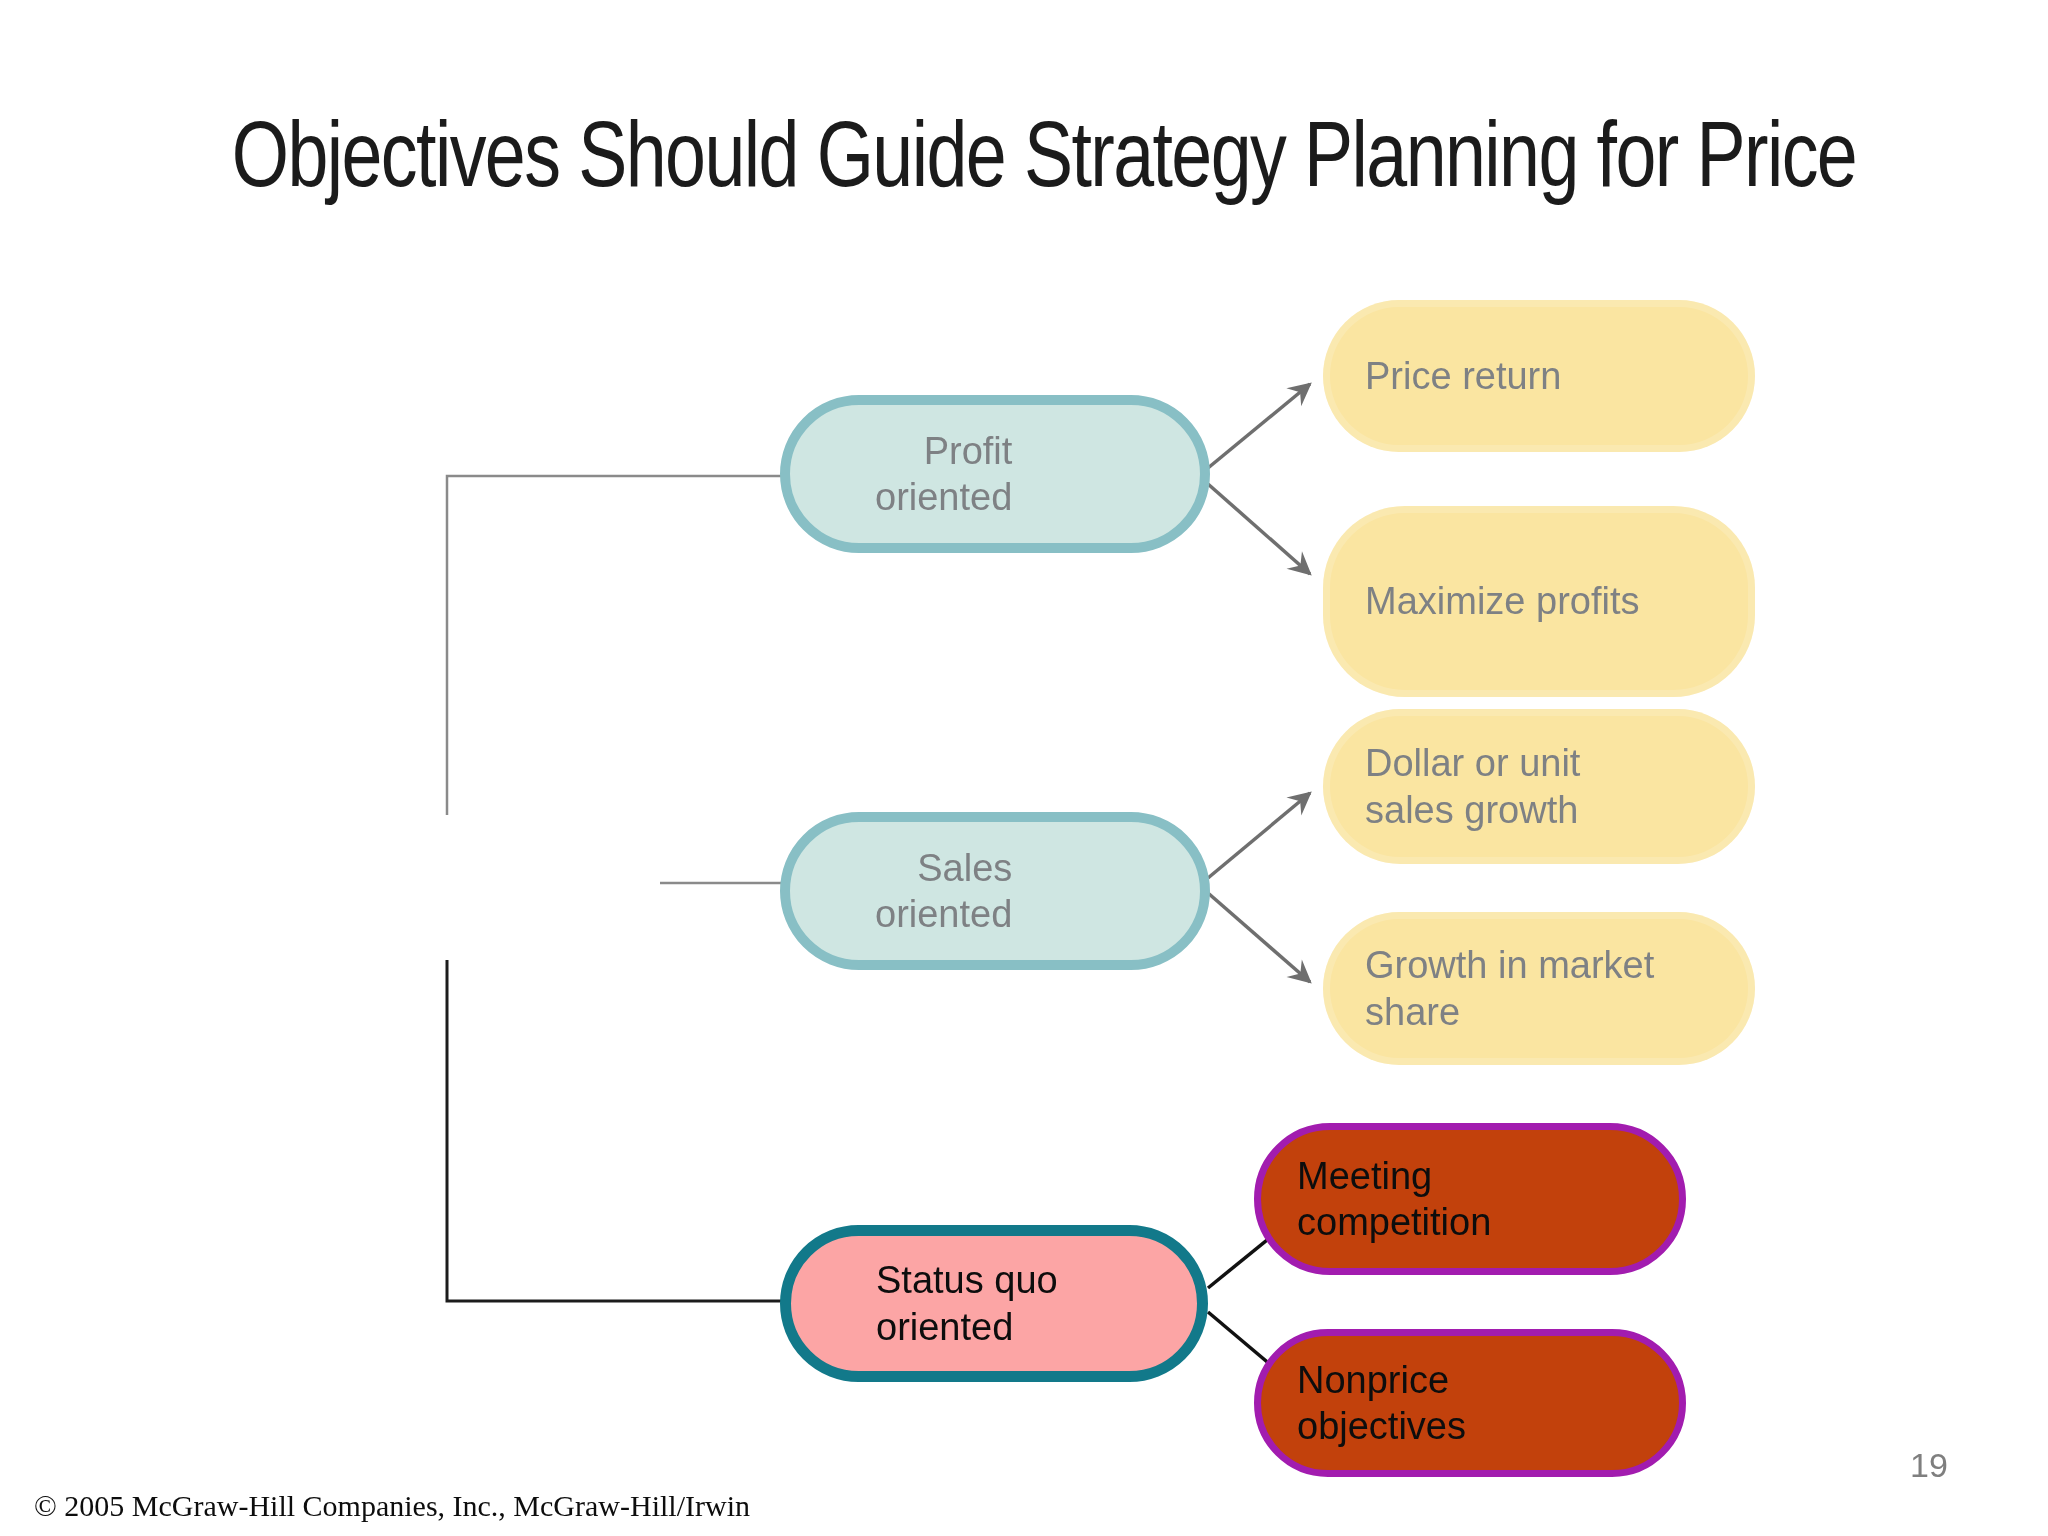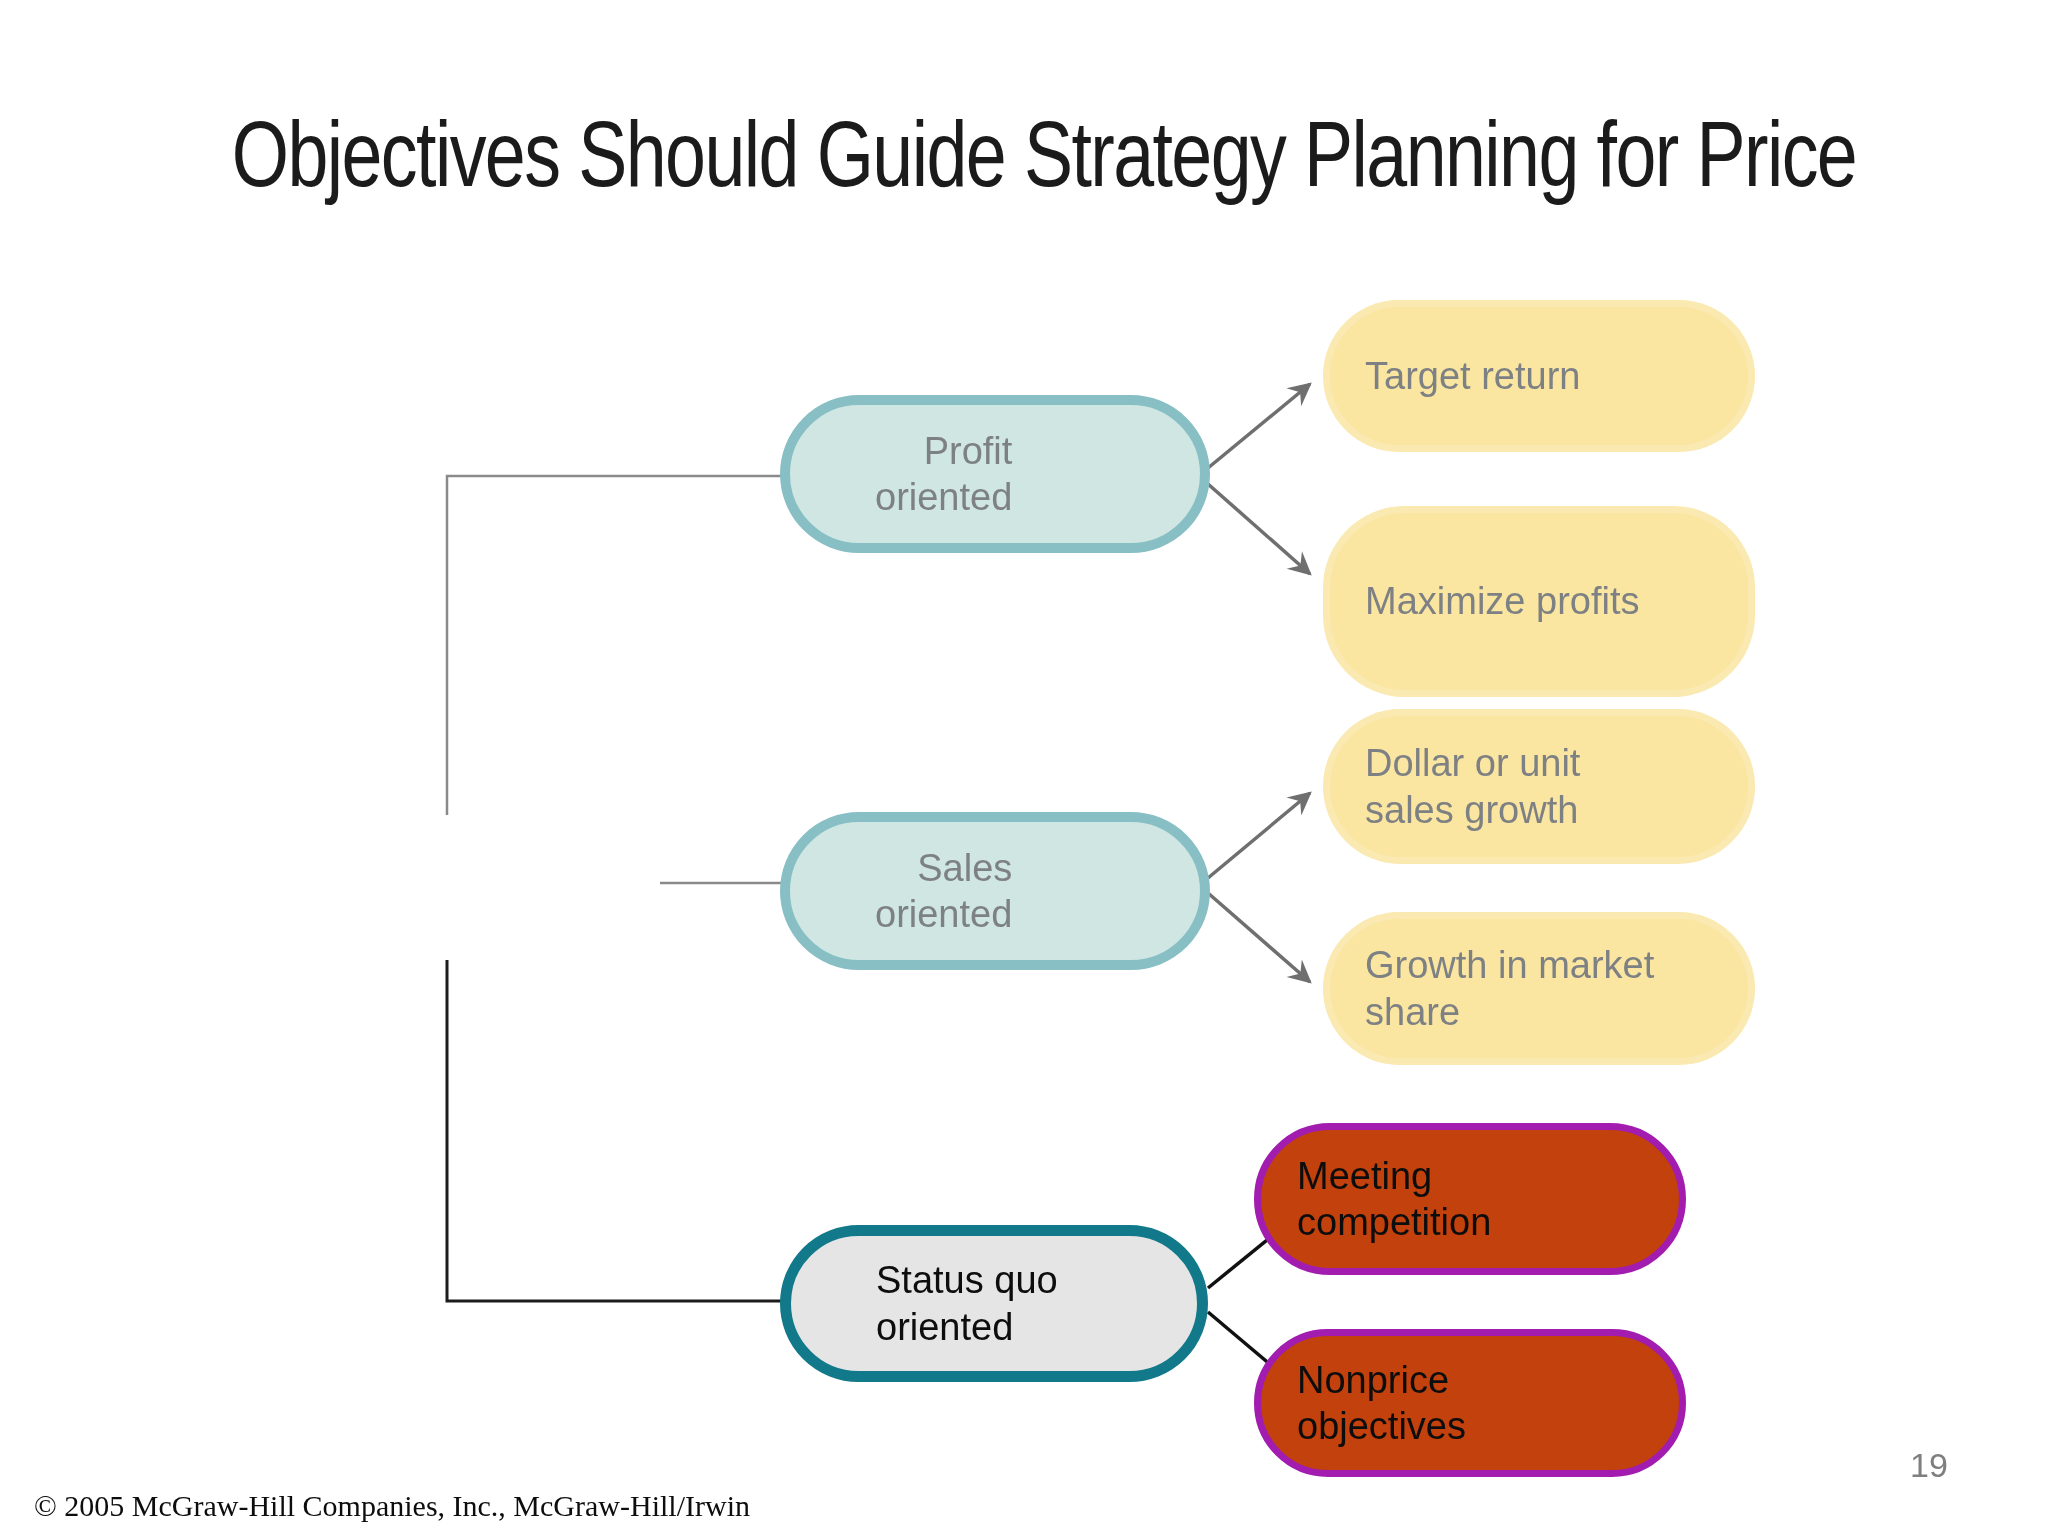--- a/index.html
+++ b/index.html
@@ -25,21 +25,21 @@
   }
   .node-branch{
     left:760px;width:430px;height:158px;
     background:#CFE6E2;border:10px solid #88BFC5;color:#7E8184;
     padding-left:85px;text-align:right;
   }
   .node-branch.profit{top:395px;}
   .node-branch.sales{top:812px;}
   .node-statusquo{
     left:760px;top:1225px;width:428px;height:157px;
-    background:#e5e5e5;border:11px solid #12798A;color:#0d0d0d;
+    background:#fca5a5;border:11px solid #12798A;color:#0d0d0d;
     padding-left:85px;text-align:left;
   }
   .leaf{
     left:1303px;width:432px;
     background:#FAE5A1;color:#7E8184;padding-left:42px;text-align:left;
     box-shadow:inset 0 0 0 7px rgba(255,255,255,0.16);
   }
   .leaf.target{top:300px;height:152px;}
   .leaf.maximize{top:506px;height:191px;text-align:right;}
   .leaf.dollar{top:709px;height:155px;}
@@ -91,21 +91,21 @@
   </svg>
 
 
   <div class="node node-branch profit">Profit
 oriented</div>
   <div class="node node-branch sales">Sales
 oriented</div>
   <div class="node node-statusquo">Status quo
 oriented</div>
 
-  <div class="node leaf target">Target return</div>
+  <div class="node leaf target">Price return</div>
   <div class="node leaf maximize">Maximize profits</div>
   <div class="node leaf dollar">Dollar or unit
 sales growth</div>
   <div class="node leaf growth">Growth in market
 share</div>
   <div class="node leaf-strong node meeting">Meeting
 competition</div>
   <div class="node leaf-strong node nonprice">Nonprice
 objectives</div>
 

